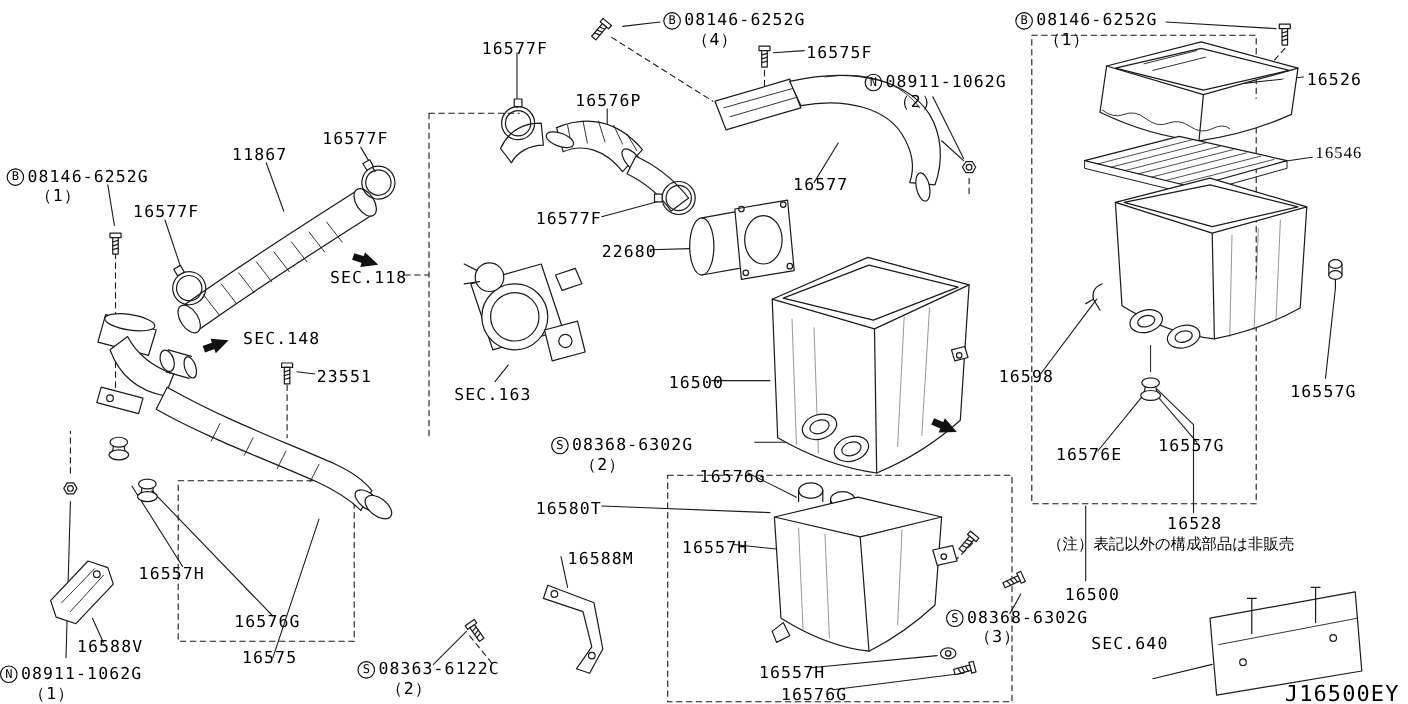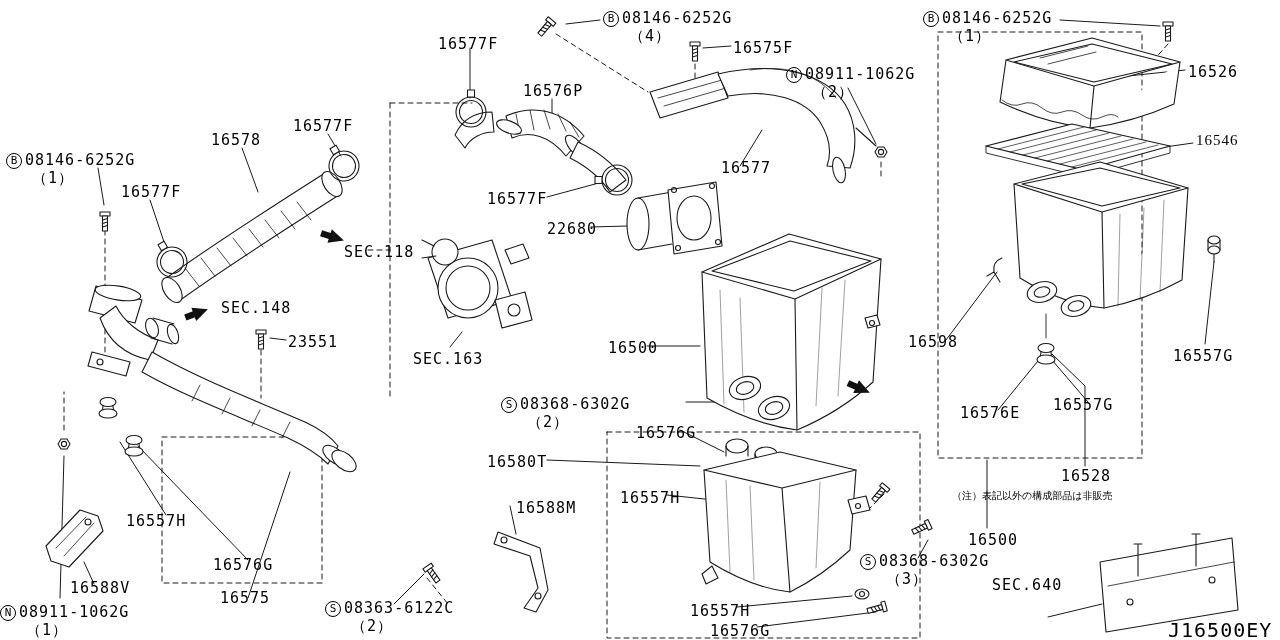--- a/index.html
+++ b/index.html
@@ -4,22 +4,22 @@
 <style>
   *{margin:0;padding:0;box-sizing:border-box}
   html,body{width:1280px;height:640px;background:#fff;overflow:hidden;
     font-family:"DejaVu Sans Mono","Liberation Mono",monospace;color:#000}
   #canvas{position:relative;width:1280px;height:640px;background:#fff}
   #art{position:absolute;left:0;top:0}
   .label{position:absolute;font-size:15px;letter-spacing:1px;line-height:20px;white-space:nowrap}
   .label .circ{display:inline-block;width:16px;height:16px;border:1.4px solid #000;border-radius:50%;
     font-size:11px;line-height:14px;text-align:center;margin-right:3px;vertical-align:1px;letter-spacing:0}
   .label .qty{margin-left:26px;line-height:17px}
-  .label[data-name="note-text"]{font-size:10px;letter-spacing:0;
-    font-family:Liberation Serif, serif}
+  .label[data-name="note-text"]{font-size:14px;letter-spacing:0;
+    font-family:Liberation Mono, monospace}
   #diagram-code{position:absolute;left:1168px;top:618px;font-size:20px;letter-spacing:1px}
 </style>
 </head>
 <body>
 
 <div id="canvas" data-name="parts-diagram-canvas">
 
   <svg id="art" width="1280" height="640" viewBox="0 0 1280 640" data-name="diagram-art" stroke="#1a1a1a" fill="none" stroke-width="1.1" stroke-linecap="round" stroke-linejoin="round">
 
     <defs>
@@ -293,27 +293,27 @@
   <div id="labels" data-name="label-layer">
       <div class="label" data-name="label-16577f-a" style="left: 438px; top: 34px;"><span data-name="part-number-text">16577F</span></div>
       <div class="label" data-name="label-08146-6252g-qty4" style="left: 603px; top: 8px;"><span class="circ" data-name="circled-b-icon">B</span><span data-name="part-number-text">08146-6252G</span><div class="qty" data-name="quantity-text">（4）</div></div>
       <div class="label" data-name="label-16575f" style="left: 733px; top: 38px;"><span data-name="part-number-text">16575F</span></div>
       <div class="label" data-name="label-08146-6252g-qty1-right" style="left: 923px; top: 8px;"><span class="circ" data-name="circled-b-icon">B</span><span data-name="part-number-text">08146-6252G</span><div class="qty" data-name="quantity-text">（1）</div></div>
       <div class="label" data-name="label-16526" style="left: 1188px; top: 62px;"><span data-name="part-number-text">16526</span></div>
       <div class="label" data-name="label-16576p" style="left: 523px; top: 81px;"><span data-name="part-number-text">16576P</span></div>
       <div class="label" data-name="label-08911-1062g-qty2" style="left: 786px; top: 64px;"><span class="circ" data-name="circled-n-icon">N</span><span data-name="part-number-text">08911-1062G</span><div class="qty" data-name="quantity-text">（2）</div></div>
       <div class="label" data-name="label-16546" style="left: 1196px; top: 130px; font-family: Liberation Serif, serif;"><span data-name="part-number-text">16546</span></div>
       <div class="label" data-name="label-16577f-b" style="left: 293px; top: 116px;"><span data-name="part-number-text">16577F</span></div>
-      <div class="label" data-name="label-16578" style="left: 211px; top: 130px;"><span data-name="part-number-text">16578</span></div>
+      <div class="label" data-name="label-16578" style="left: 211px; top: 130px;"><span data-name="part-number-text">11867</span></div>
       <div class="label" data-name="label-08146-6252g-qty1-left" style="left: 6px; top: 150px;"><span class="circ" data-name="circled-b-icon">B</span><span data-name="part-number-text">08146-6252G</span><div class="qty" data-name="quantity-text">（1）</div></div>
       <div class="label" data-name="label-16577f-c" style="left: 121px; top: 182px;"><span data-name="part-number-text">16577F</span></div>
       <div class="label" data-name="label-16577" style="left: 721px; top: 158px;"><span data-name="part-number-text">16577</span></div>
       <div class="label" data-name="label-16577f-d" style="left: 487px; top: 189px;"><span data-name="part-number-text">16577F</span></div>
       <div class="label" data-name="label-22680" style="left: 547px; top: 219px;"><span data-name="part-number-text">22680</span></div>
-      <div class="label" data-name="label-sec-118" style="left: 300px; top: 242px; margin-left: 44px;"><span data-name="part-number-text">SEC.118</span></div>
+      <div class="label" data-name="label-sec-118" style="left: 300px; top: 242px;"><span data-name="part-number-text">SEC.118</span></div>
       <div class="label" data-name="label-sec-148" style="left: 221px; top: 298px;"><span data-name="part-number-text">SEC.148</span></div>
       <div class="label" data-name="label-16517" style="left: 288px; top: 332px;"><span data-name="part-number-text">23551</span></div>
       <div class="label" data-name="label-sec-163" style="left: 413px; top: 349px;"><span data-name="part-number-text">SEC.163</span></div>
       <div class="label" data-name="label-16500-center" style="left: 608px; top: 338px;"><span data-name="part-number-text">16500</span></div>
       <div class="label" data-name="label-16598" style="left: 908px; top: 332px;"><span data-name="part-number-text">16598</span></div>
       <div class="label" data-name="label-16557g-right" style="left: 1173px; top: 346px;"><span data-name="part-number-text">16557G</span></div>
       <div class="label" data-name="label-08368-6302g-qty2" style="left: 501px; top: 394px;"><span class="circ" data-name="circled-s-icon">S</span><span data-name="part-number-text">08368-6302G</span><div class="qty" data-name="quantity-text">（2）</div></div>
       <div class="label" data-name="label-16576e" style="left: 960px; top: 403px;"><span data-name="part-number-text">16576E</span></div>
       <div class="label" data-name="label-16557g-mid" style="left: 1053px; top: 395px;"><span data-name="part-number-text">16557G</span></div>
       <div class="label" data-name="label-16576g-a" style="left: 636px; top: 423px;"><span data-name="part-number-text">16576G</span></div>

